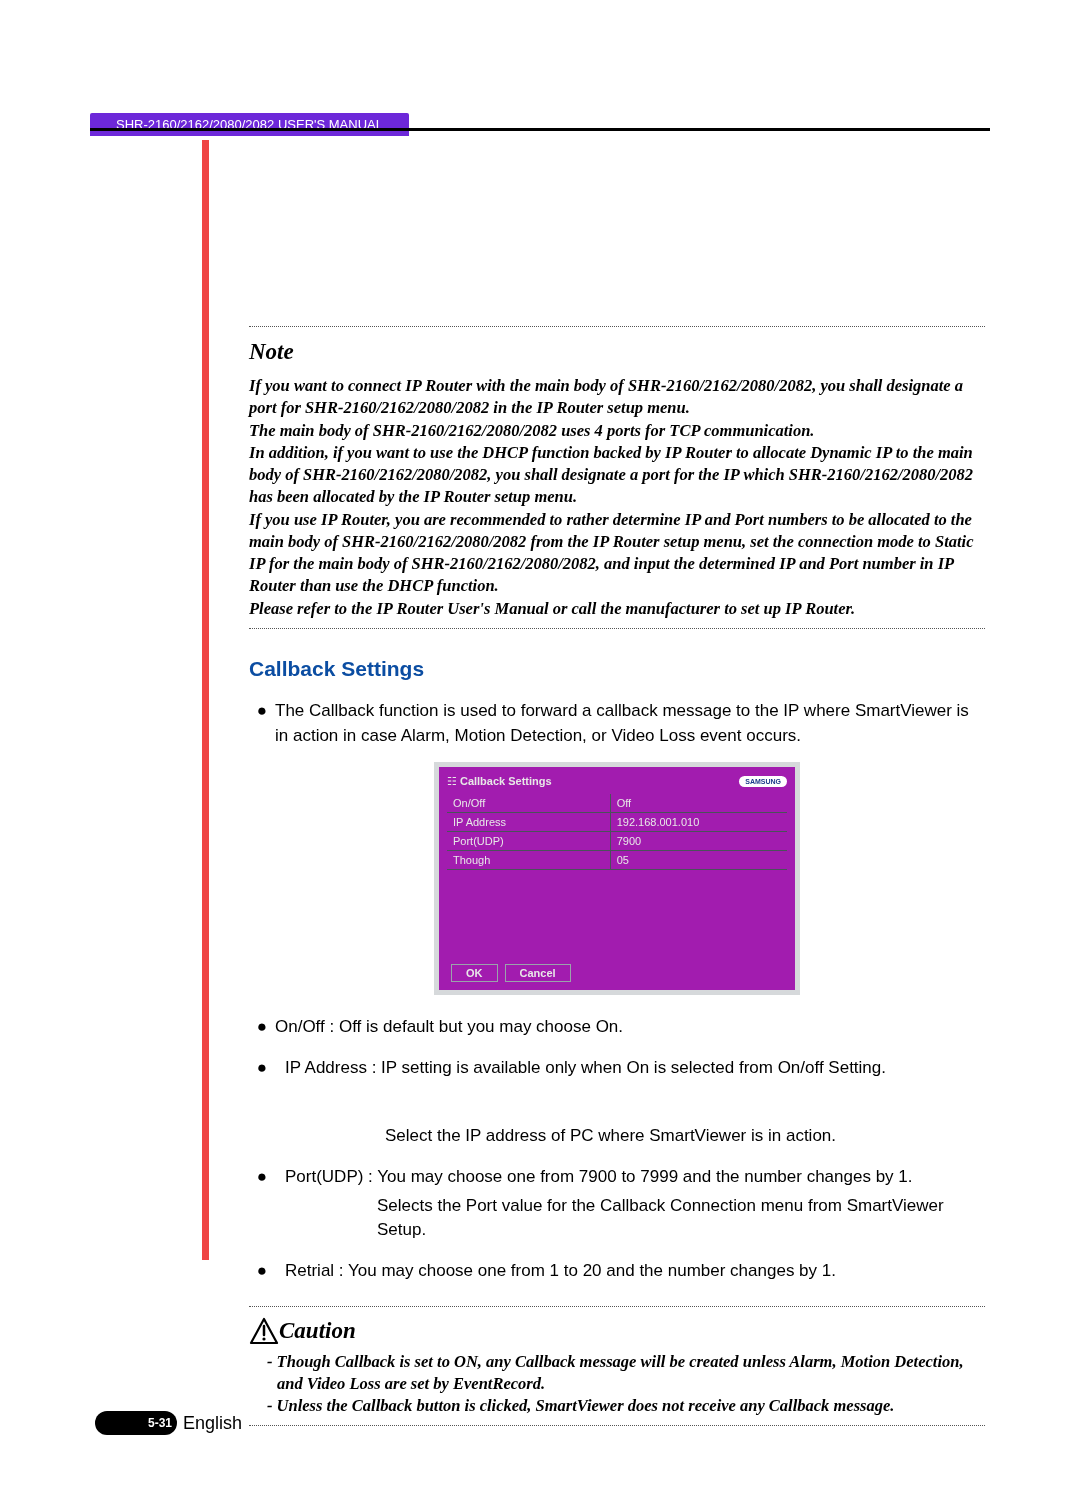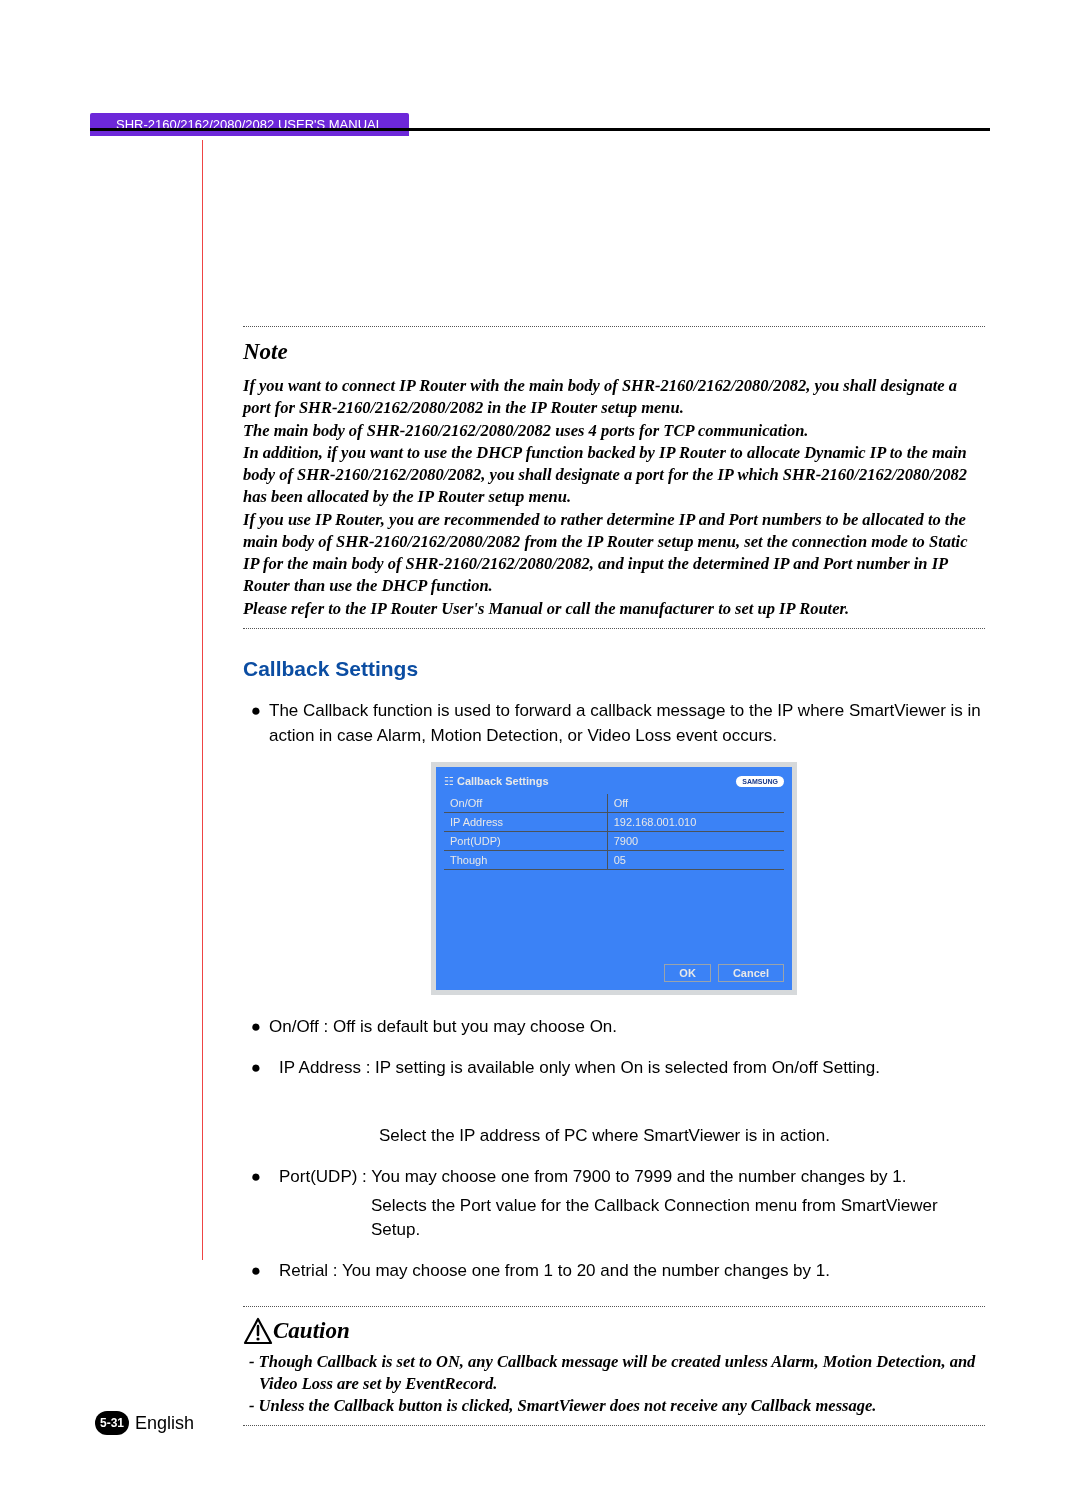--- a/index.html
+++ b/index.html
@@ -32,21 +32,21 @@
     color: #fff;
     font-size: 13px;
     padding: 4px 26px;
     border-radius: 2px 2px 0 0;
   }
   .content {
     position: absolute;
     left: 202px;
     top: 140px;
     right: 95px;
-    border-left: 1px solid #ef4444;
+    border-left: 7px solid #ef4444;
     padding-left: 40px;
     padding-top: 180px;
     height: 1120px;
     box-sizing: border-box;
   }
   .dotted-top {
     border-top: 1.5px dotted #555;
     margin: 6px 0 10px 0;
   }
   .dotted-bottom {
@@ -88,21 +88,21 @@
   .bullet-text {
     flex: 1;
   }
   .screenshot-wrap {
     display: flex;
     justify-content: center;
     margin: 14px 0 20px 0;
   }
   .dvr-dialog {
     width: 340px;
-    background: #3b82f6;
+    background: #a21caf;
     border: 5px solid #d6d9db;
     padding: 8px 8px 8px 8px;
     color: #e8e8e8;
     font-size: 11px;
     position: relative;
   }
   .dvr-title-row {
     display: flex;
     align-items: center;
     justify-content: space-between;
@@ -130,21 +130,20 @@
     color: #e8e8e8;
   }
   .dvr-table td:first-child {
     width: 48%;
     border-right: 1px solid #4a525a;
   }
   .dvr-spacer {
     height: 88px;
   }
   .dvr-buttons {
-    text-align: right;
     margin-top: 6px;
   }
   .dvr-btn {
     display: inline-block;
     border: 1px solid #9aa3ab;
     padding: 2px 14px;
     color: #e8e8e8;
     font-size: 11px;
     margin-left: 4px;
     font-weight: bold;
@@ -162,20 +161,21 @@
     font-weight: bold;
     font-size: 23px;
   }
   .caution-list {
     font-family: "Times New Roman", Times, serif;
     font-style: italic;
     font-weight: bold;
     font-size: 16.5px;
     line-height: 1.35;
     padding-left: 0;
+    margin-left: 12px;
   }
   .caution-item {
     text-indent: -10px;
     padding-left: 16px;
   }
   .footer {
     position: absolute;
     left: 95px;
     bottom: 55px;
     font-size: 18px;
@@ -188,20 +188,21 @@
     color: #fff;
     border-radius: 50%;
     width: 34px;
     height: 24px;
     display: inline-flex;
     align-items: center;
     justify-content: center;
     font-size: 12px;
     font-weight: bold;
     border-radius: 12px;
+    padding-left: 48px;
   }
   .warning-icon svg { display:block; }
 </style>
 </head>
 <body>
 
 <div class="page">
 
   <div class="header-tab">SHR-2160/2162/2080/2082 USER'S MANUAL</div>
   <div class="header-line"></div>

